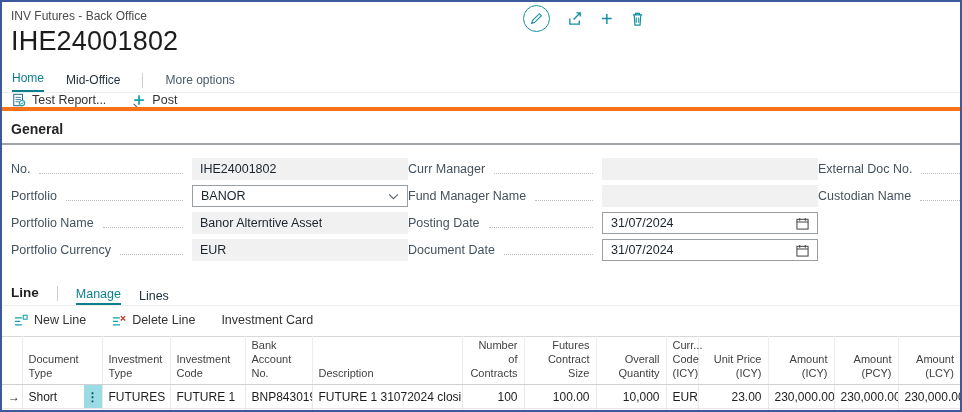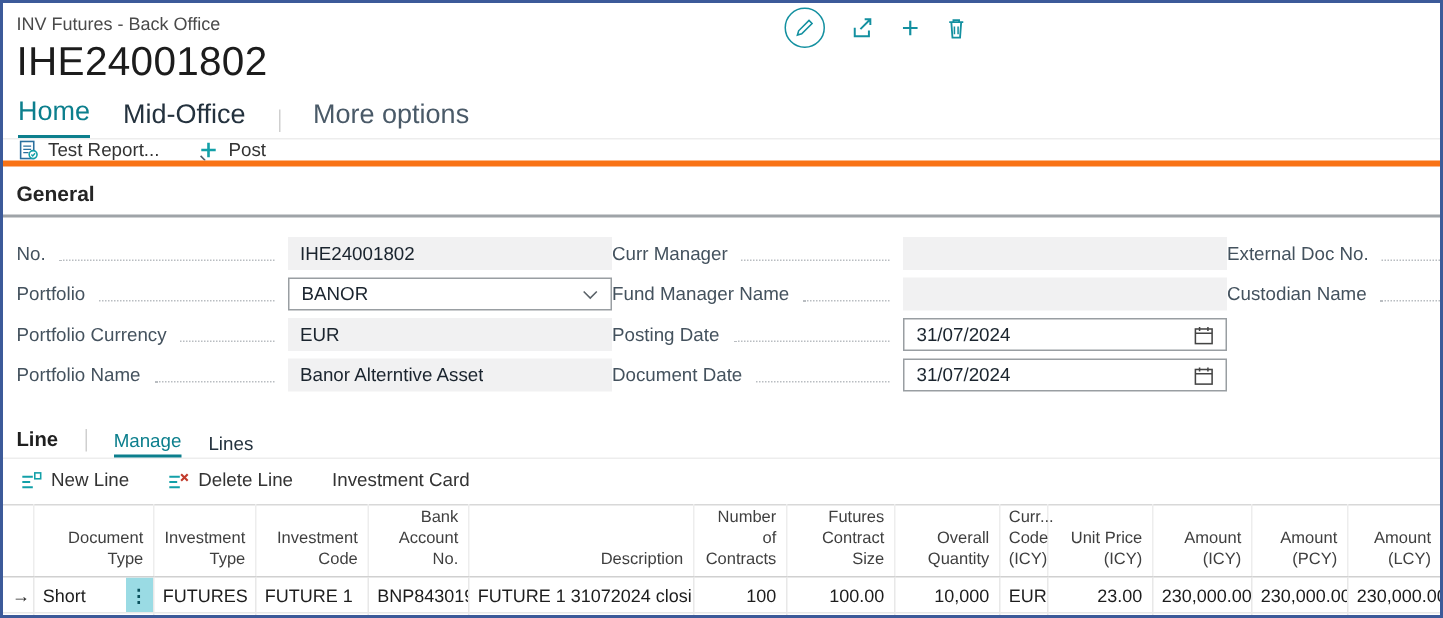--- a/index.html
+++ b/index.html
@@ -15,21 +15,21 @@
   }
   
   .topbar { padding-top: 7px; position: relative; }
   .caption { font-size: 12px; color: #4a4a4a; margin-left: 9px; }
   .page-title { font-size: 27px; font-weight: 400; color: #1c1c1c; margin: 3px 0 0 9px; letter-spacing: .2px; }
   .top-icons { position: absolute; top: 3px; left: 521px; display: flex; align-items: center; gap: 17px; }
   .icon-btn { display: flex; align-items: center; justify-content: center; cursor: pointer; }
   .icon-circle { width: 27px; height: 27px; border: 1px solid #1390a0; border-radius: 50%; }
   .plus-glyph { font-size: 20px; color: #1390a0; font-weight: 400; line-height: 1; }
   
-  .tabbar { display: flex; align-items: flex-end; gap: 22px; margin-top: 12px; padding: 0 0 0 10px; height: 24px; border-bottom: 1px solid #ededed; font-size: 18px; }
+  .tabbar { display: flex; align-items: flex-end; gap: 22px; margin-top: 12px; padding: 0 0 0 10px; height: 24px; border-bottom: 1px solid #ededed; font-size: 12px; }
   .tab { padding-bottom: 5px; color: #24323e; cursor: pointer; }
   .tab.active { color: #0c7f8d; border-bottom: 2px solid #0c7f8d; font-weight: 400; }
   .v-divider { width: 1px; background: #cfcfcf; height: 15px; margin-bottom: 4px; }
   .more-options { padding-bottom: 5px; color: #4a5a68; cursor: pointer; }
   
   .actionbar { display: flex; align-items: center; gap: 26px; height: 29px; padding-left: 10px; border-bottom: 4px solid #f97316; font-size: 12.5px; color: #333; }
   .action-item { display: flex; align-items: center; gap: 6px; cursor: pointer; }
   
   .section-title { font-size: 14px; font-weight: bold; color: #252525; margin: 10px 0 6px 9px; }
   .section-rule { height: 2px; background: #9fa4a8; }
@@ -45,21 +45,21 @@
   .col3 .field-row { padding-right: 0; }
   .col3 .leader { margin-right: 0; }
   
   .line-tabs { display: flex; align-items: flex-end; gap: 18px; margin-top: 21px; padding-left: 9px; height: 24px; border-bottom: 1px solid #ededed; }
   .line-title { font-size: 13.5px; font-weight: bold; color: #1f1f1f; padding-bottom: 5px; }
   .line-tab { font-size: 12.5px; color: #24323e; padding-bottom: 2px; cursor: pointer; }
   .line-tab.active { color: #0c7f8d; border-bottom: 2px solid #0c7f8d; }
   .line-actions { display: flex; align-items: center; gap: 26px; height: 28px; padding-left: 12px; font-size: 12.5px; color: #333; }
   
   table.grid { width: 100%; border-collapse: collapse; table-layout: fixed; margin-top: 2px; }
-  table.grid th { font-weight: 400; font-size: 11px; color: #3f3f3f; vertical-align: bottom; padding: 2px 6px 4px 6px; line-height: 1.25; border-top: 1px solid #d8d8d8; border-bottom: 1px solid #d0d0d0; border-right: 1px solid #ededed; background: #fff; text-align: right; }
+  table.grid th { font-weight: 400; font-size: 11px; color: #3f3f3f; vertical-align: bottom; padding: 2px 6px 4px 6px; line-height: 1.25; border-top: 1px solid #d8d8d8; border-bottom: 1px solid #d0d0d0; border-right: 1px solid #ededed; background: #fff; }
   table.grid th:last-child, table.grid td:last-child { border-right: none; }
   table.grid td { font-size: 12px; color: #1d1d1d; height: 24px; padding: 0 6px; border-right: 1px solid #e8e8e8; border-bottom: 1px solid #e8e8e8; white-space: nowrap; overflow: hidden; }
   .al { text-align: left; } .ar { text-align: right; }
   td.sel, th.sel { text-align: center; padding: 0 2px; color: #54606c; }
   td.doc-cell { position: relative; padding-right: 20px; }
   .dots-btn { position: absolute; right: 0; top: 0; bottom: 0; width: 18px; background: #9adbe4; color: #09505c; font-weight: bold; display: flex; align-items: center; justify-content: center; font-size: 12px; cursor: pointer; }
   td.muted { color: #a9a9ad; }
   tr.empty-row td { height: 16px; border-bottom: none; }
   
   .svg-icon { display: inline-block; vertical-align: middle; }
@@ -139,31 +139,31 @@
           <span class="flabel">Portfolio</span>
           <span class="leader"></span>
           <span class="fvalue editable">
             <span class="val-text">BANOR</span>
             <svg class="svg-icon" width="11" height="7" viewBox="0 0 12 8">
                 <path d="M1 1.5 L6 6.5 L11 1.5" fill="none" stroke="#5a6268" stroke-width="1.2"></path>
               </svg>
           </span>
         </div>
         <div class="field-row">
+          <span class="flabel">Portfolio Name</span>
+          <span class="leader"></span>
+          <span class="fvalue readonly">
+              <span class="val-text">Banor Alterntive Asset</span>
+            </span>
+        </div>
+        <div class="field-row">
           <span class="flabel">Portfolio Currency</span>
           <span class="leader"></span>
           <span class="fvalue readonly">
               <span class="val-text">EUR</span>
-            </span>
-        </div>
-        <div class="field-row">
-          <span class="flabel">Portfolio Name</span>
-          <span class="leader"></span>
-          <span class="fvalue readonly">
-              <span class="val-text">Banor Alterntive Asset</span>
             </span>
         </div>
       </div>
 
       <div class="fcol">
         <div class="field-row">
           <span class="flabel">Curr Manager</span>
           <span class="leader"></span>
           <span class="fvalue readonly">
               <span class="val-text"></span>

